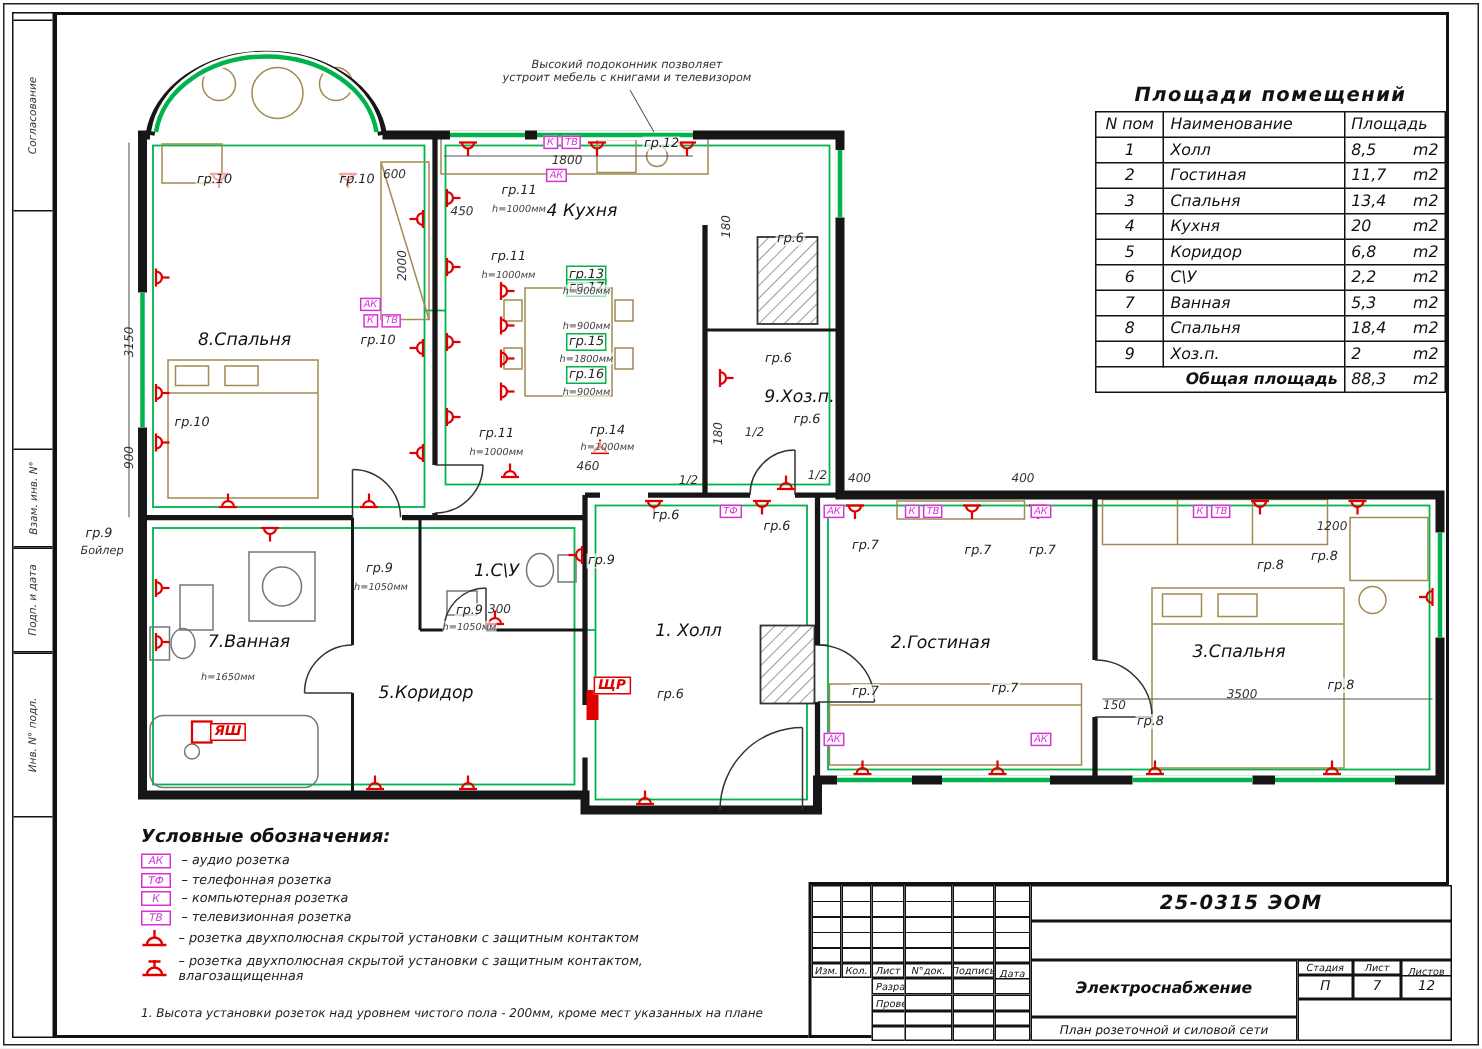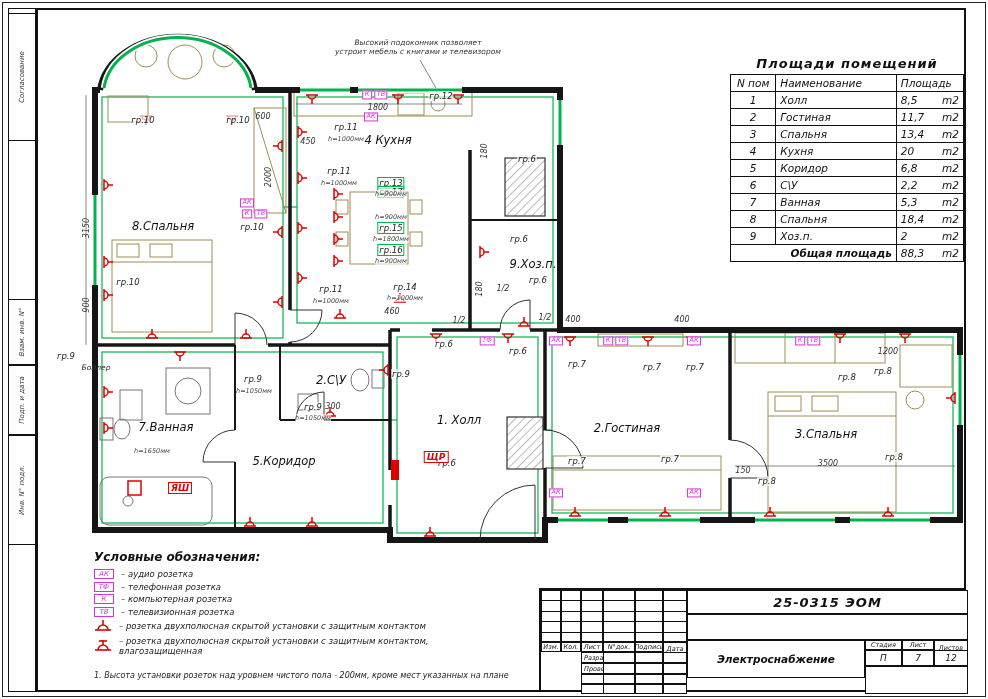--- a/index.html
+++ b/index.html
@@ -13,21 +13,21 @@
              display:flex;align-items:center;justify-content:center;box-sizing:border-box;}
   .strip-box span{transform:rotate(-90deg);white-space:nowrap;font-size:7px;font-style:italic;color:#333;}
   
   .plan-label{position:absolute;transform:translate(-50%,-50%);white-space:nowrap;font-style:italic;z-index:5;}
   .room{font-size:11.5px;color:#111;}
   .grp{font-size:8.5px;color:#222;background:rgba(255,255,255,.65);padding:0 1px;}
   .grp.boxed{border:1px solid #00b34d;}
   .dim{font-size:8px;color:#333;}
   .dim.v{transform:translate(-50%,-50%) rotate(-90deg);}
   .hgt{font-size:6.5px;color:#444;background:rgba(255,255,255,.6);}
-  .misc{font-size:7.5px;color:#333;margin-left:28px;}
+  .misc{font-size:7.5px;color:#333;}
   .misc.red{color:#e00000;font-weight:bold;font-size:9px;border:1px solid #e00000;padding:0 2px;background:#fff;}
   .comm{font-size:6.5px;line-height:1.1;color:#d633d6;border:1px solid #d633d6;padding:0 1.5px;background:#fff;}
   .annotation{position:absolute;left:318px;top:38px;width:200px;text-align:center;font-size:7.5px;
               font-style:italic;color:#333;line-height:1.25;z-index:6;}
   
   .areas{position:absolute;left:730px;top:56px;width:234px;z-index:6;}
   .areas h3{margin:0 0 3px;text-align:center;font-size:13px;font-weight:bold;font-style:italic;letter-spacing:1px;}
   .areas table{width:100%;border-collapse:collapse;}
   .areas th,.areas td{border:1.4px solid #111;font-size:10.5px;font-style:italic;padding:0 4px;height:16px;
                       line-height:1;font-weight:normal;text-align:left;}
@@ -280,21 +280,21 @@
   </svg>
 
   <div id="plan-overlay" style="position:absolute;left:0;top:0;width:988px;height:699px;z-index:5;pointer-events:none;">
       <span class="plan-label room" style="left: 163px; top: 226px;">8.Спальня</span>
       <span class="plan-label room" style="left: 388px; top: 140px;">4 Кухня</span>
       <span class="plan-label room" style="left: 533px; top: 264px;">9.Хоз.п.</span>
       <span class="plan-label room" style="left: 459px; top: 420px;">1. Холл</span>
       <span class="plan-label room" style="left: 627px; top: 428px;">2.Гостиная</span>
       <span class="plan-label room" style="left: 826px; top: 434px;">3.Спальня</span>
       <span class="plan-label room" style="left: 284px; top: 461px;">5.Коридор</span>
-      <span class="plan-label room" style="left: 331px; top: 380px;">2.С\У</span>
+      <span class="plan-label room" style="left: 331px; top: 380px;">1.С\У</span>
       <span class="plan-label room" style="left: 166px; top: 427px;">7.Ванная</span>
       <span class="plan-label grp" style="left: 143px; top: 120px;">гр.10</span>
       <span class="plan-label grp" style="left: 238px; top: 120px;">гр.10</span>
       <span class="plan-label grp" style="left: 252px; top: 227px;">гр.10</span>
       <span class="plan-label grp" style="left: 128px; top: 282px;">гр.10</span>
       <span class="plan-label grp" style="left: 346px; top: 127px;">гр.11</span>
       <span class="plan-label grp" style="left: 339px; top: 171px;">гр.11</span>
       <span class="plan-label grp" style="left: 331px; top: 289px;">гр.11</span>
       <span class="plan-label grp" style="left: 441px; top: 96px;">гр.12</span>
       <span class="plan-label grp boxed" style="left: 391px; top: 183px;">гр.13</span>
@@ -574,20 +574,21 @@
     <div class="tb-cell" style="left:94px;top:84px;width:28px;height:10px;"></div>
     <div class="tb-cell" style="left:122px;top:84px;width:24px;height:10px;"></div>
     <div class="tb-cell lbl-left" style="left:0;top:94px;width:62px;height:10px;"></div>
     <div class="tb-cell" style="left:62px;top:94px;width:32px;height:10px;"></div>
     <div class="tb-cell" style="left:94px;top:94px;width:28px;height:10px;"></div>
     <div class="tb-cell" style="left:122px;top:94px;width:24px;height:10px;"></div>
 
     <div class="tb-cell tb-doc" style="left:146px;top:0;width:281px;height:24px;">25-0315 ЭОМ</div>
     <div class="tb-cell" style="left:146px;top:24px;width:281px;height:26px;"></div>
     <div class="tb-cell tb-proj" style="left:146px;top:50px;width:178px;height:38px;">Электроснабжение</div>
+    <div class="tb-cell tb-sheet-title" style="left:146px;top:88px;width:178px;height:16px;">План розеточной и силовой сети</div>
     <div class="tb-cell" style="left:324px;top:50px;width:37px;height:10px;">Стадия</div>
     <div class="tb-cell" style="left:361px;top:50px;width:32px;height:10px;">Лист</div>
     <div class="tb-cell" style="left:393px;top:50px;width:34px;height:16px;">Листов</div>
     <div class="tb-cell tb-val" style="left:324px;top:60px;width:37px;height:16px;">П</div>
     <div class="tb-cell tb-val" style="left:361px;top:60px;width:32px;height:16px;">7</div>
     <div class="tb-cell tb-val" style="left:393px;top:60px;width:34px;height:16px;">12</div>
     <div class="tb-cell" style="left:324px;top:76px;width:103px;height:28px;"></div>
   </div>
 
 </div>

